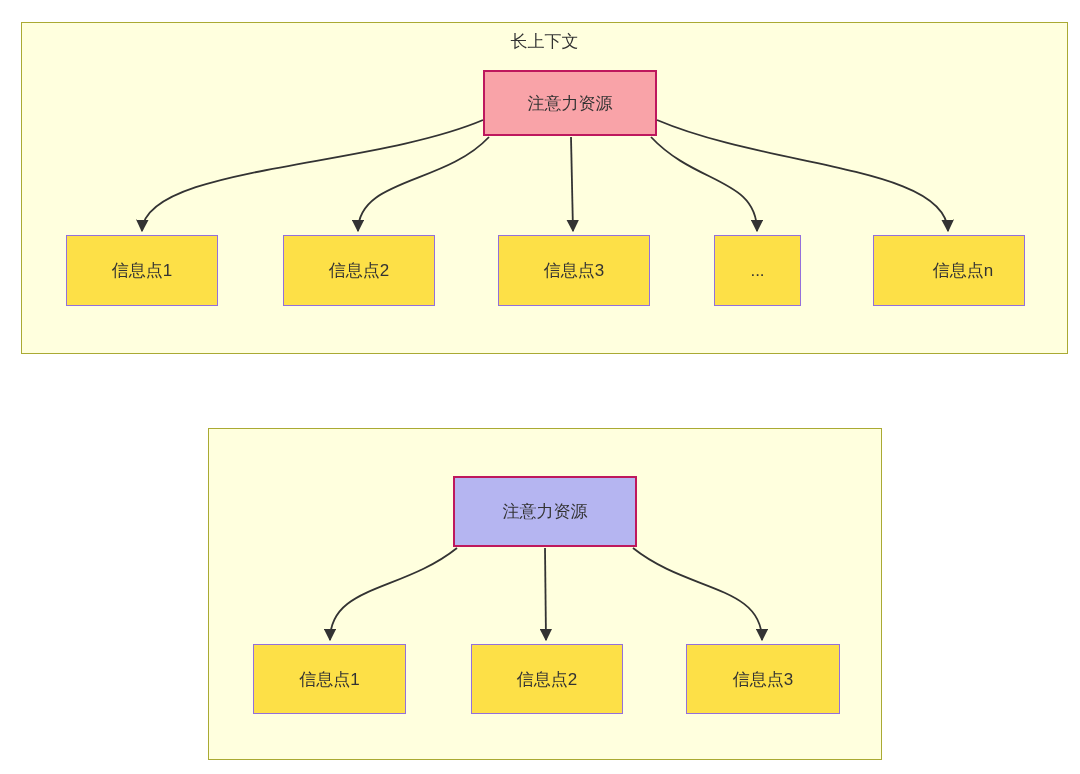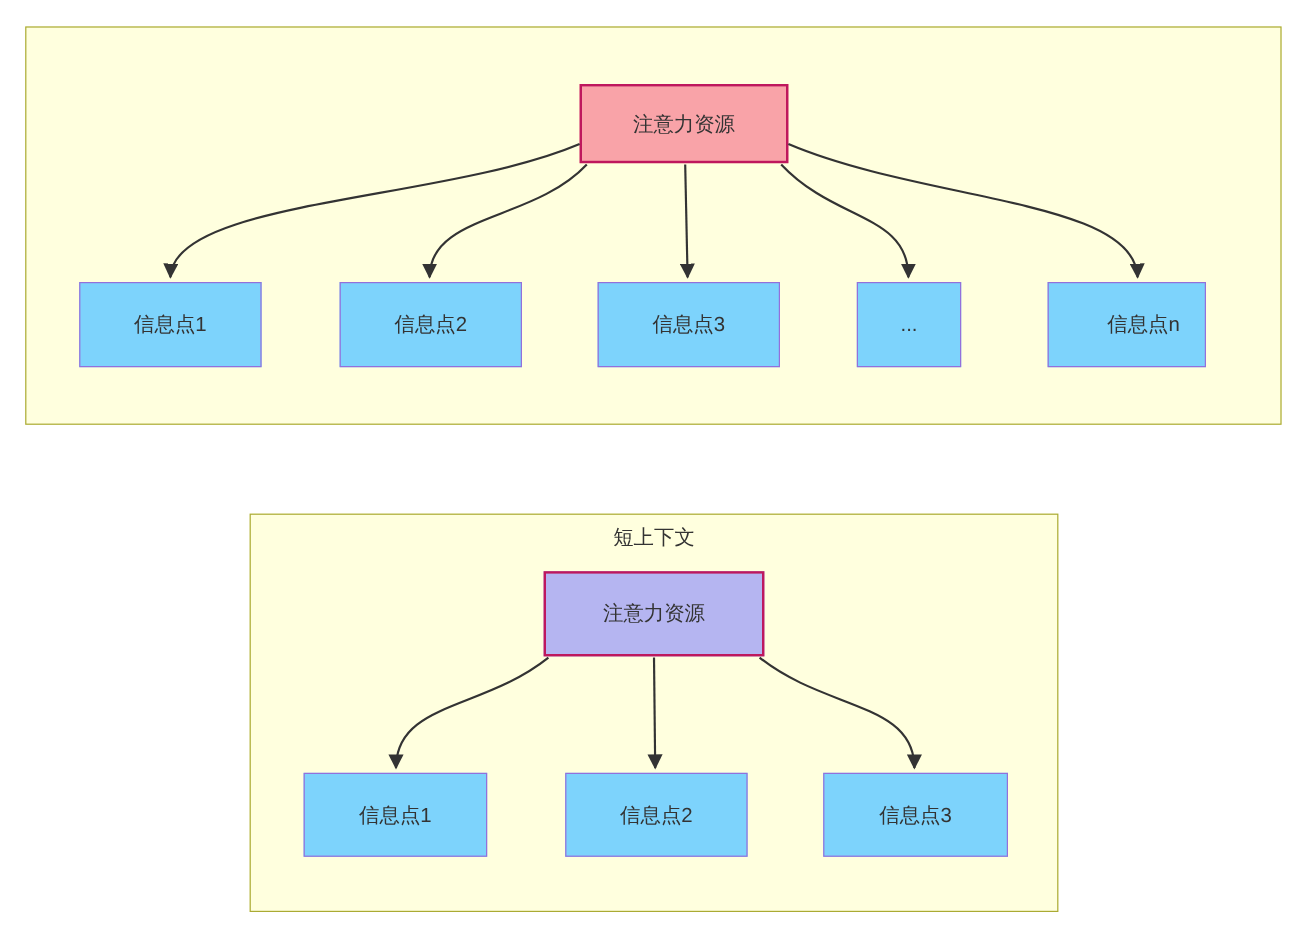--- a/index.html
+++ b/index.html
@@ -39,46 +39,46 @@
     position: absolute;
     display: flex;
     align-items: center;
     justify-content: center;
     font-size: 17px;
     color: #333333;
     box-sizing: border-box;
     z-index: 2;
   }
   .node.info {
-    background: #7dd3fc;
+    background: #fde047;
     border: 1.4px solid #9370db;
   }
   .node.attn {
     border: 2px solid #be185d;
   }
   .node.attn-long { background: #f9a3a8; }
   .node.attn-short { background: #b5b5f1; }
 </style>
 </head>
 <body>
 
 <div class="canvas">
 
   <section class="cluster" style="left:21px; top:22px; width:1047px; height:332px;"></section>
+  <div class="cluster-title" style="left:21px; width:1047px; top:30px;">长上下文</div>
 
   <div class="node attn attn-long" style="left:483px; top:70px; width:174px; height:66px;">注意力资源</div>
 
   <div class="node info" style="left:66px;  top:235px; width:152px; height:71px;">信息点1</div>
   <div class="node info" style="left:283px; top:235px; width:152px; height:71px;">信息点2</div>
   <div class="node info" style="left:498px; top:235px; width:152px; height:71px;">信息点3</div>
   <div class="node info" style="left:714px; top:235px; width:87px;  height:71px;">...</div>
-  <div class="node info" style="left:873px; top:235px; width:132px; height:71px;padding-left:28px;">信息点n</div>
+  <div class="node info" style="left:873px; top:235px; width:152px; height:71px;padding-left:28px;">信息点n</div>
 
   <section class="cluster" style="left:208px; top:428px; width:674px; height:332px;"></section>
-  <div class="cluster-title" style="left:208px; width:674px; top:436px;">短上下文</div>
 
   <div class="node attn attn-short" style="left:453px; top:476px; width:184px; height:71px;">注意力资源</div>
 
   <div class="node info" style="left:253px; top:644px; width:153px; height:70px;">信息点1</div>
   <div class="node info" style="left:471px; top:644px; width:152px; height:70px;">信息点2</div>
   <div class="node info" style="left:686px; top:644px; width:154px; height:70px;">信息点3</div>
 
   <svg class="arrow-layer" viewBox="0 0 1080 774" xmlns="http://www.w3.org/2000/svg">
     <defs>
       <marker id="arrowhead" viewBox="0 0 10 10" refX="9" refY="5" markerWidth="7" markerHeight="7" orient="auto">

